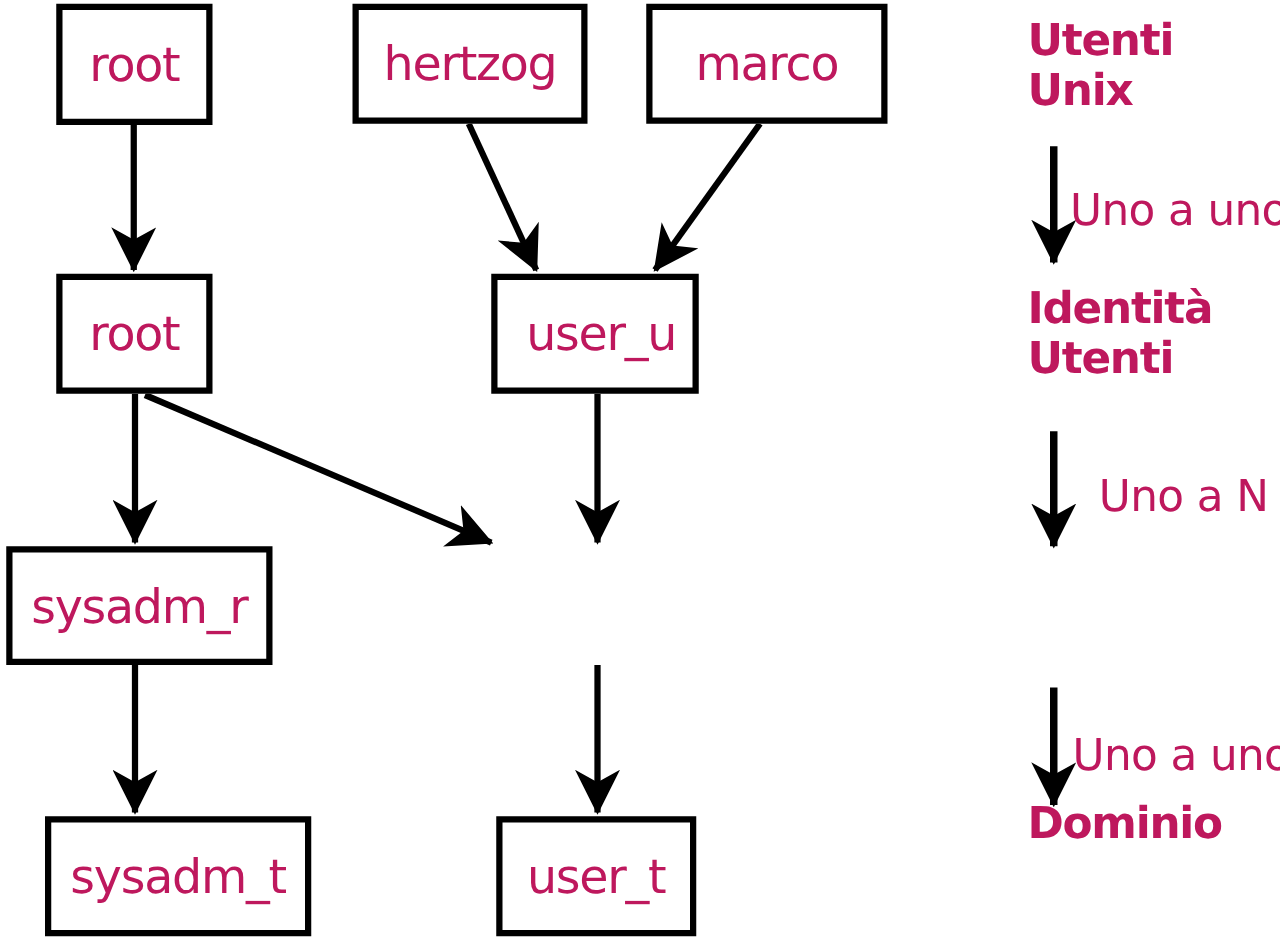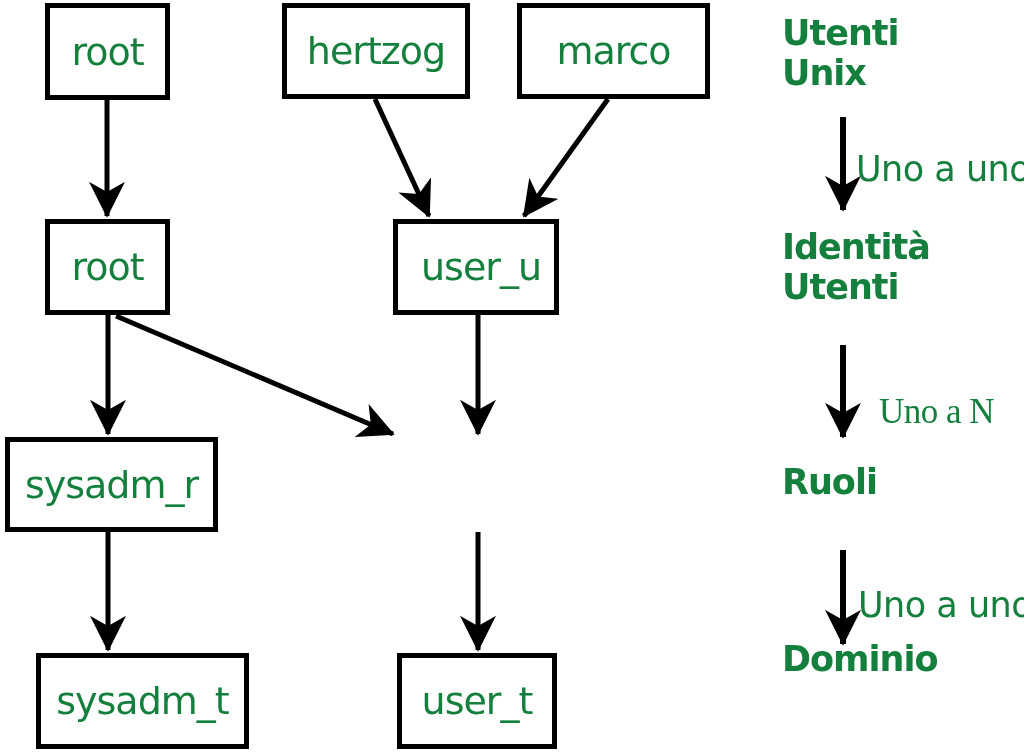--- a/index.html
+++ b/index.html
@@ -6,21 +6,21 @@
     margin: 0;
     padding: 0;
     background: #ffffff;
   }
   .canvas {
     position: relative;
     width: 1024px;
     height: 754px;
     background: #ffffff;
     font-family: "DejaVu Sans", sans-serif;
-    color: #15803d;
+    color: #be185d;
     overflow: hidden;
   }
   .edges {
     position: absolute;
     left: 0;
     top: 0;
     width: 1024px;
     height: 754px;
   }
   .node {
@@ -35,20 +35,21 @@
     letter-spacing: -1px;
     white-space: nowrap;
   }
   .legend-level {
     position: absolute;
     font-size: 35px;
     font-weight: bold;
     letter-spacing: -1px;
     line-height: 40px;
     white-space: pre-line;
+    margin-left: 40px;
   }
   .legend-rel {
     position: absolute;
     font-size: 35px;
     letter-spacing: -0.5px;
     line-height: 40px;
     white-space: nowrap;
   }
 </style>
 </head>
@@ -103,18 +104,17 @@
   </div>
   <div class="node" style="left:397px; top:653px; width:160px; height:96px;">
     <span>user_t</span>
   </div>
 
   <div class="legend-level" style="left:782px; top:13px;">Utenti
 Unix</div>
   <div class="legend-rel" style="left:856px; top:149px;">Uno a uno</div>
   <div class="legend-level" style="left:782px; top:227px;">Identità
 Utenti</div>
-  <div class="legend-rel" style="left:879px; top:392px;font-family:Liberation Serif, serif;">Uno a N</div>
-  <div class="legend-level" style="left:782px; top:462px;">Ruoli</div>
+  <div class="legend-rel" style="left:879px; top:378px;">Uno a N</div>
   <div class="legend-rel" style="left:858px; top:585px;">Uno a uno</div>
   <div class="legend-level" style="left:782px; top:639px;">Dominio</div>
 
 </div>
 
 </body></html>

